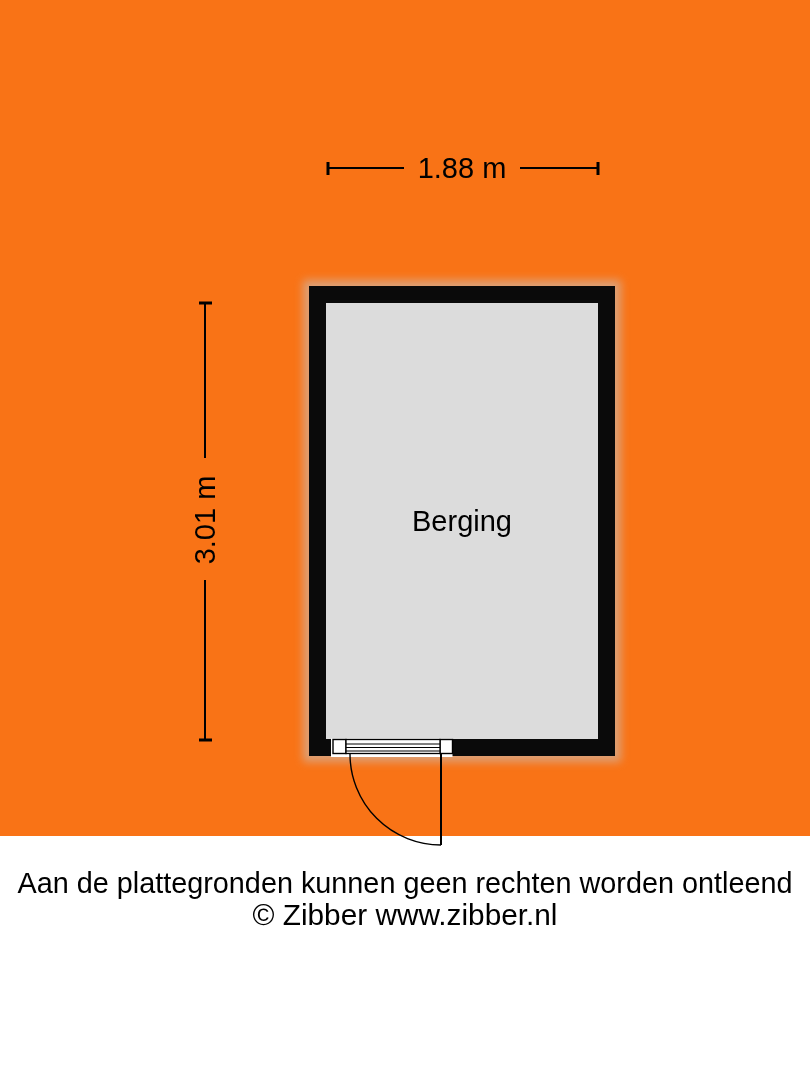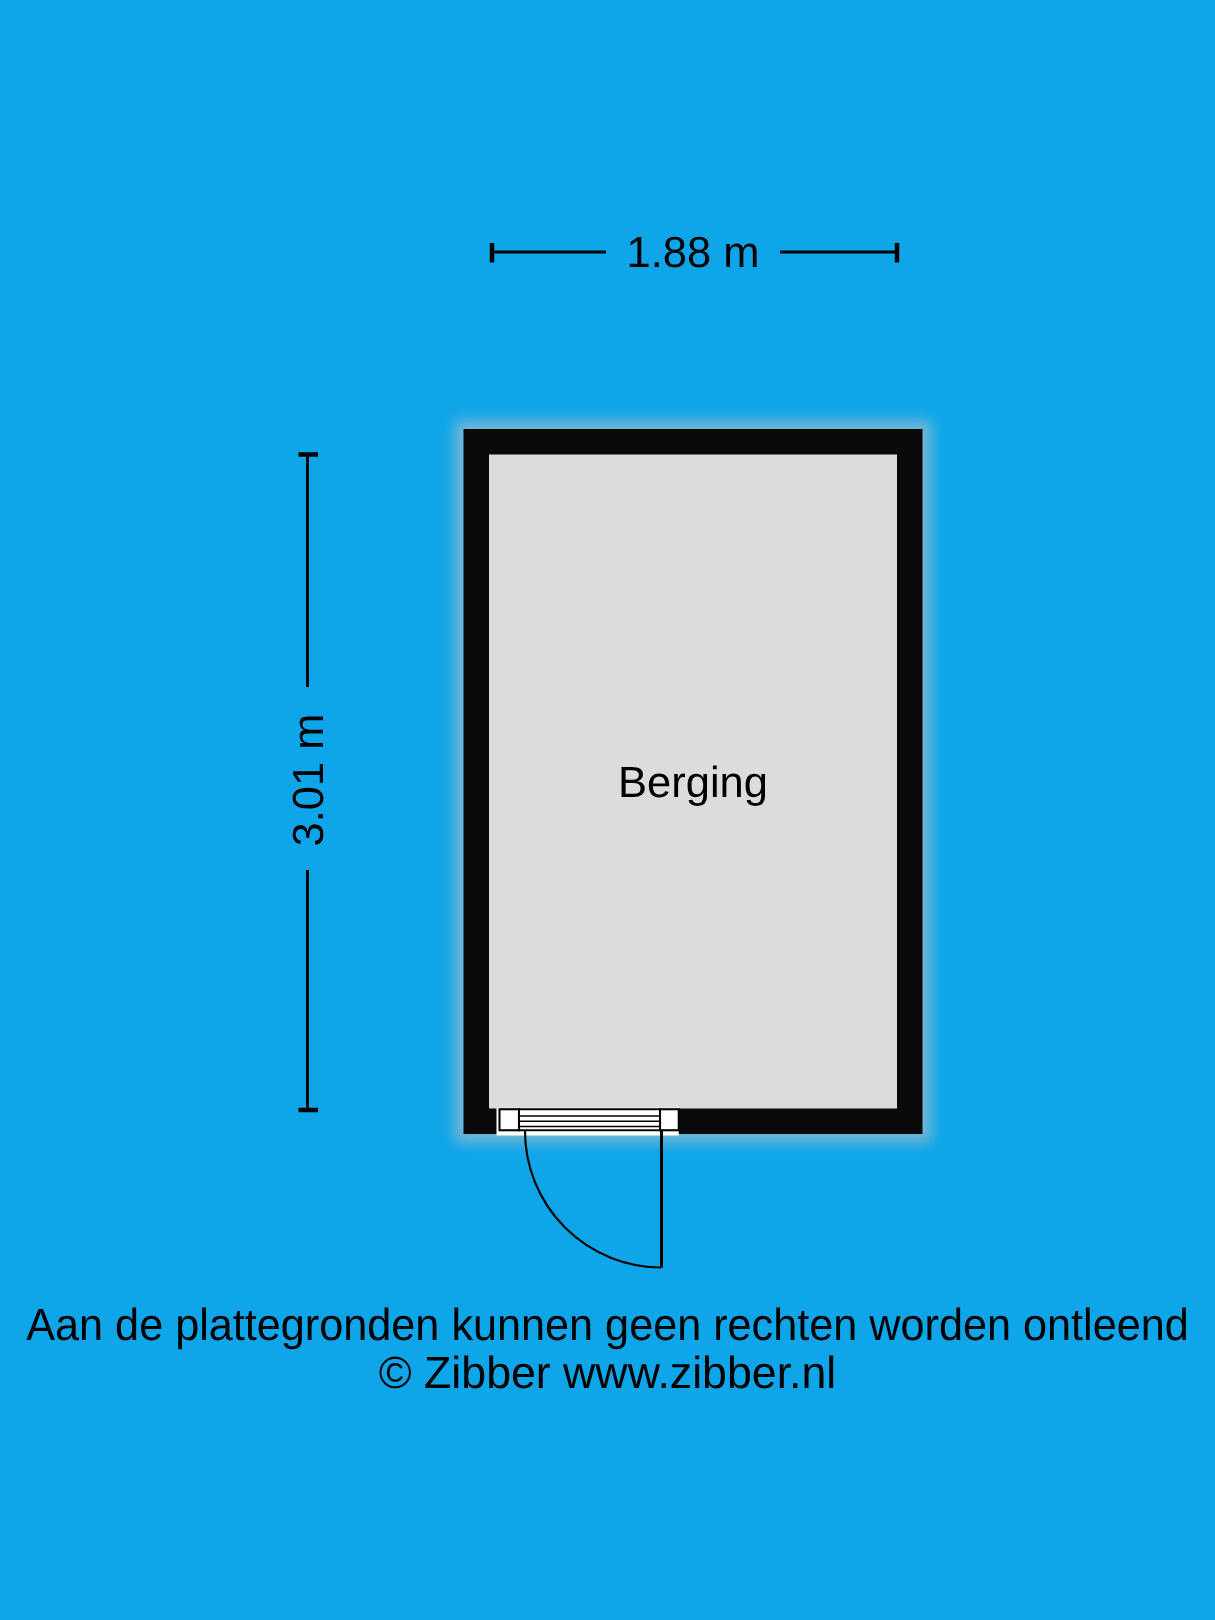--- a/index.html
+++ b/index.html
@@ -6,22 +6,22 @@
     margin: 0;
     padding: 0;
     background: #ffffff;
     width: 810px;
     height: 1080px;
     overflow: hidden;
   }
   .canvas-wrap {
     position: relative;
     width: 810px;
-    height: 1080px;
-    background: #0ea5e9;
+    height: 836px;
+    background: #f97316;
   }
   svg text {
     font-family: "Liberation Sans", sans-serif;
     fill: #000000;
   }
   .t-dim   { font-size: 29px; }
   .t-room  { font-size: 29px; }
   .t-disc  { font-size: 30px; }
   .stroke-thin  { stroke: #000000; stroke-width: 1.4; fill: none; }
   .stroke-line  { stroke: #000000; stroke-width: 2;   fill: none; }

